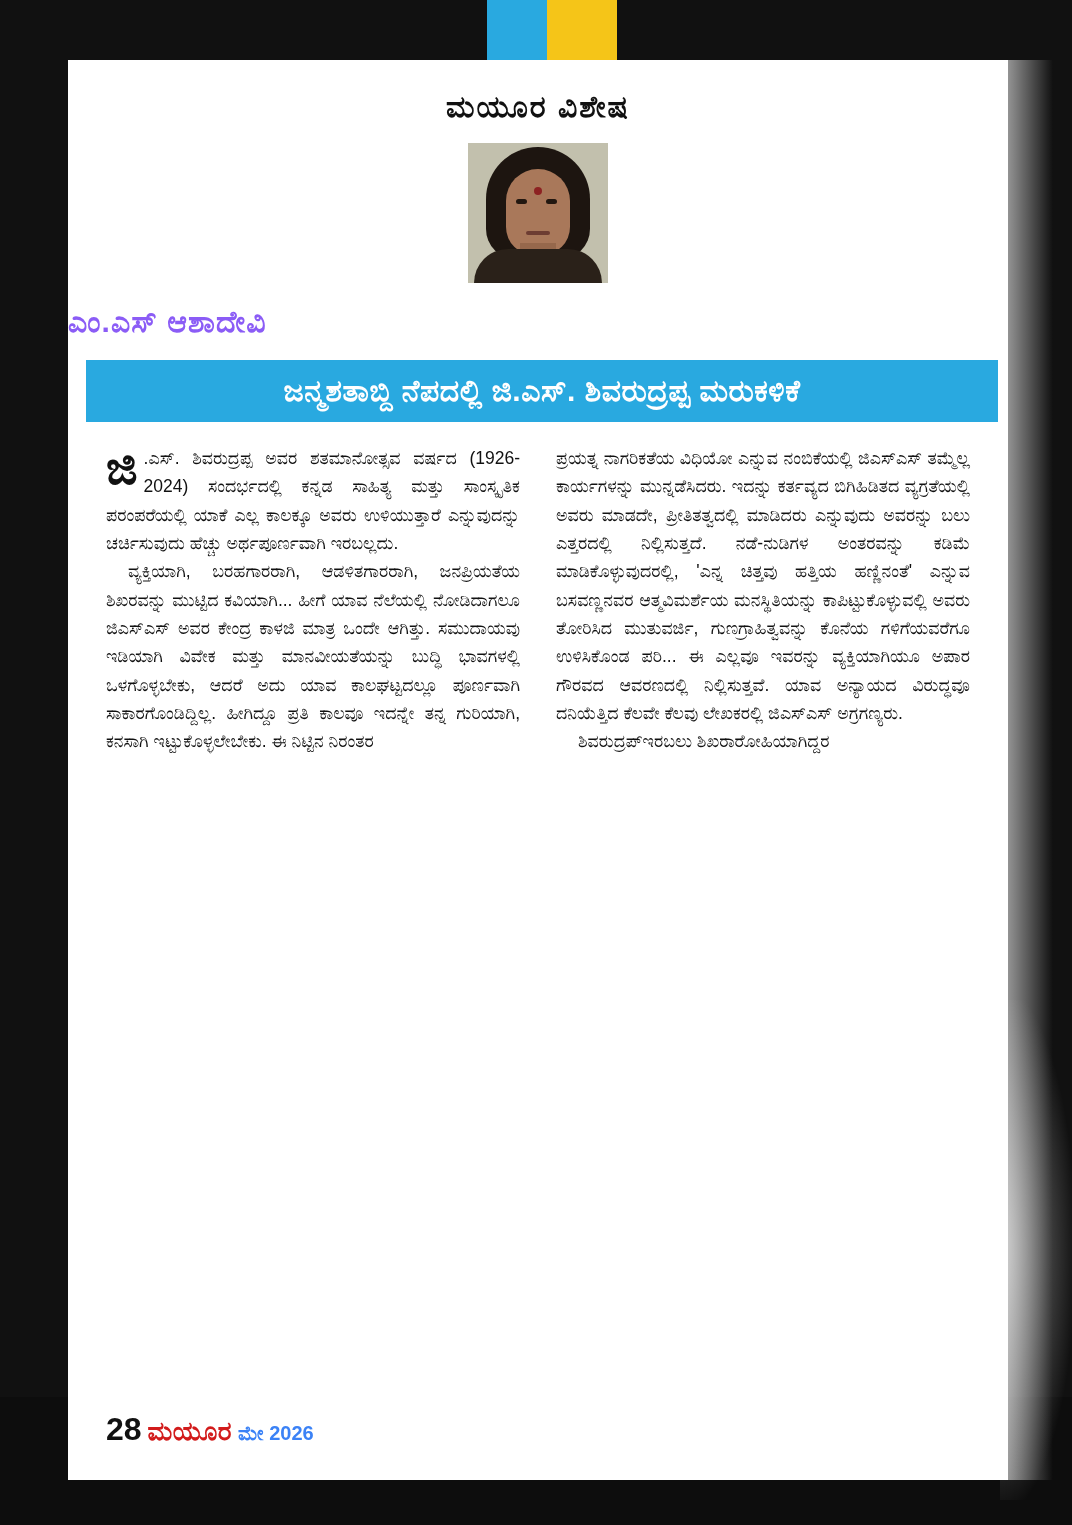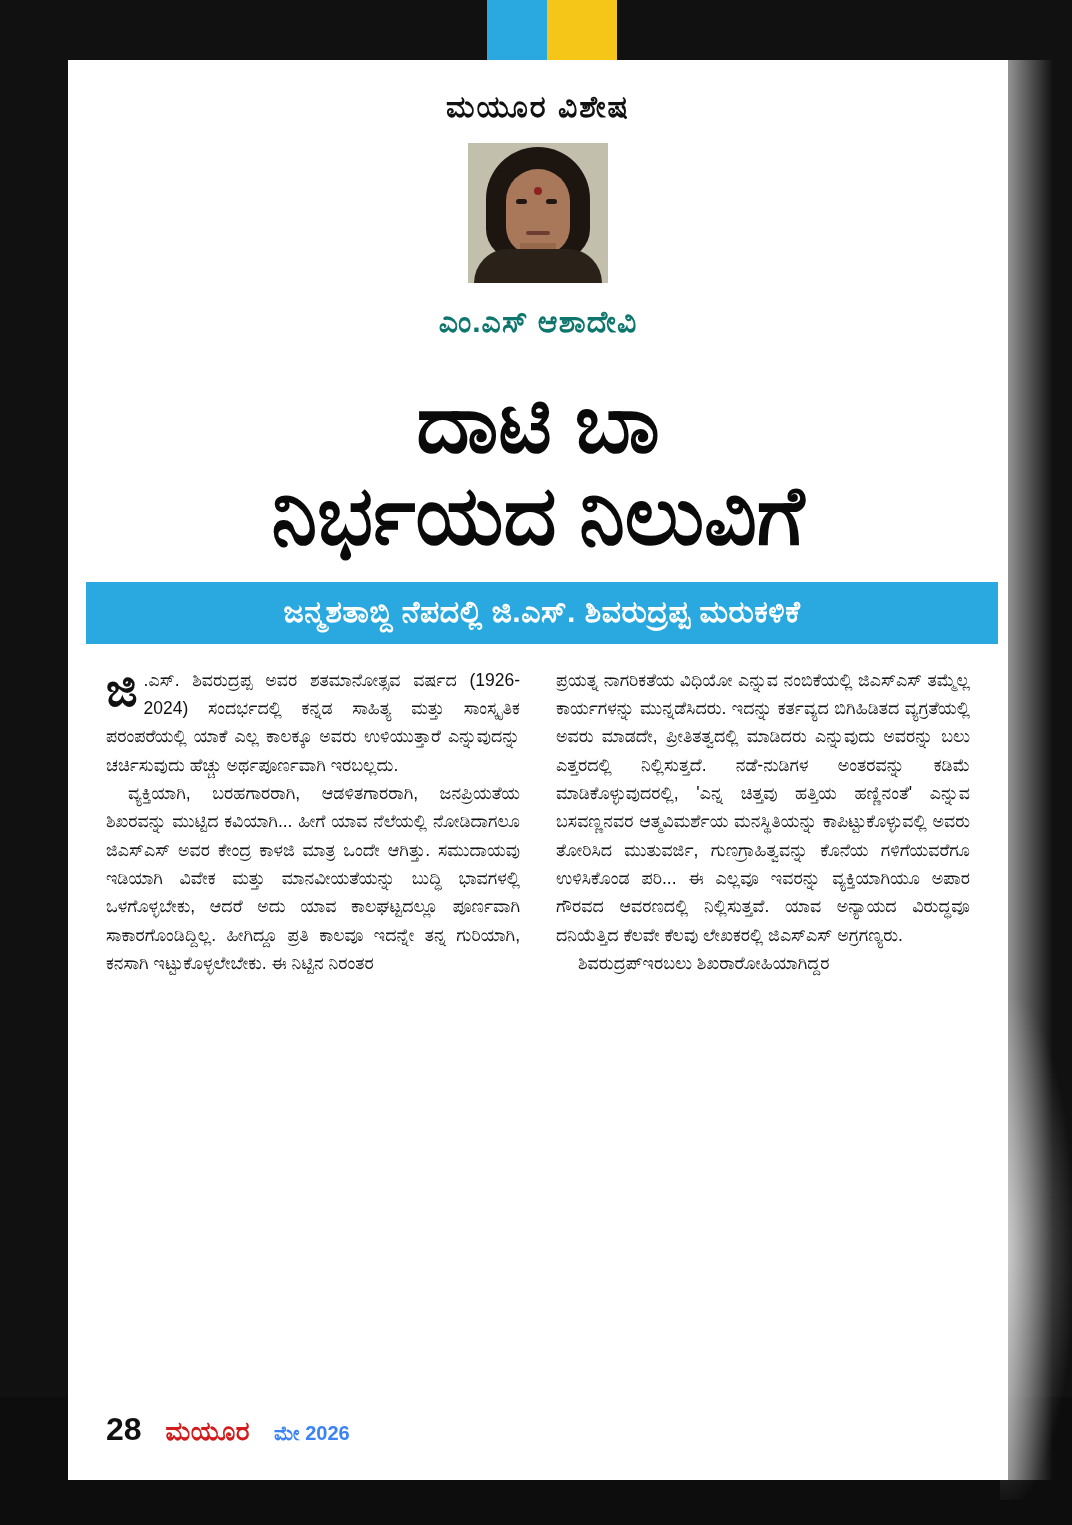--- a/index.html
+++ b/index.html
@@ -135,25 +135,25 @@
   }
   .p-mouth {
     position: absolute;
     left: 58px; top: 88px;
     width: 24px; height: 4px;
     background: #6d3d32;
     border-radius: 3px;
   }
 
   .byline {
-    text-align: center;
+    text-align: left;
     margin-top: 22px;
     font-size: 30px;
     font-weight: bold;
-    color: #0f766e;
+    color: #8b5cf6;
     letter-spacing: 1px;
   }
 
   .headline {
     text-align: center;
     margin-top: 38px;
     font-size: 82px;
     line-height: 1.12;
     font-weight: bold;
     color: #0a0a0a;
@@ -202,21 +202,21 @@
     padding: 5px 6px 0 0;
     color: #111;
   }
 
   .footer {
     position: absolute;
     left: 38px;
     bottom: 32px;
     display: flex;
     align-items: baseline;
-    gap: 24px;
+    gap: 6px;
   }
   .folio {
     font-size: 32px;
     font-weight: bold;
     color: #111;
   }
   .mast {
     font-size: 26px;
     font-weight: bold;
     color: #d21b1b;
@@ -251,24 +251,20 @@
         <div class="p-eye l"></div>
         <div class="p-eye r"></div>
         <div class="p-mouth"></div>
         <div class="p-neck"></div>
         <div class="p-shoulder"></div>
       </div>
     </div>
 
     <div class="byline">ಎಂ.ಎಸ್ ಆಶಾದೇವಿ</div>
 
-    <div class="headline">
-      <span class="l1">ದಾಟಿ ಬಾ</span>
-      <span class="l2">ನಿರ್ಭಯದ ನಿಲುವಿಗೆ</span>
-    </div>
 
     <div class="blue-strap">
       <span>ಜನ್ಮಶತಾಬ್ದಿ ನೆಪದಲ್ಲಿ ಜಿ.ಎಸ್. ಶಿವರುದ್ರಪ್ಪ ಮರುಕಳಿಕೆ</span>
     </div>
 
     <div class="columns">
       <div class="col">
         <p class="first">
           <span class="dropcap">ಜಿ</span><span>.ಎಸ್. ಶಿವರುದ್ರಪ್ಪ ಅವರ ಶತಮಾನೋತ್ಸವ ವರ್ಷದ (1926-2024) ಸಂದರ್ಭದಲ್ಲಿ ಕನ್ನಡ ಸಾಹಿತ್ಯ ಮತ್ತು ಸಾಂಸ್ಕೃತಿಕ ಪರಂಪರೆಯಲ್ಲಿ ಯಾಕೆ ಎಲ್ಲ ಕಾಲಕ್ಕೂ ಅವರು ಉಳಿಯುತ್ತಾರೆ ಎನ್ನುವುದನ್ನು ಚರ್ಚಿಸುವುದು ಹೆಚ್ಚು ಅರ್ಥಪೂರ್ಣವಾಗಿ ಇರಬಲ್ಲದು.</span>
         </p>

